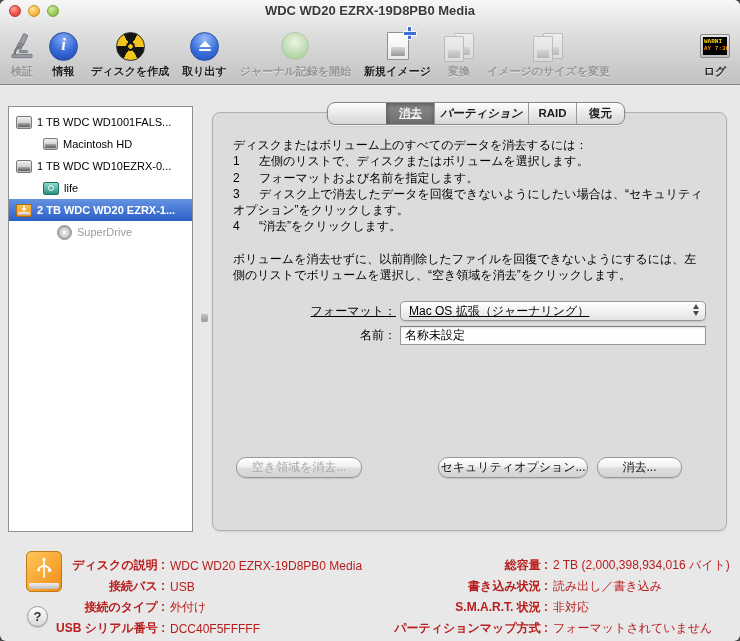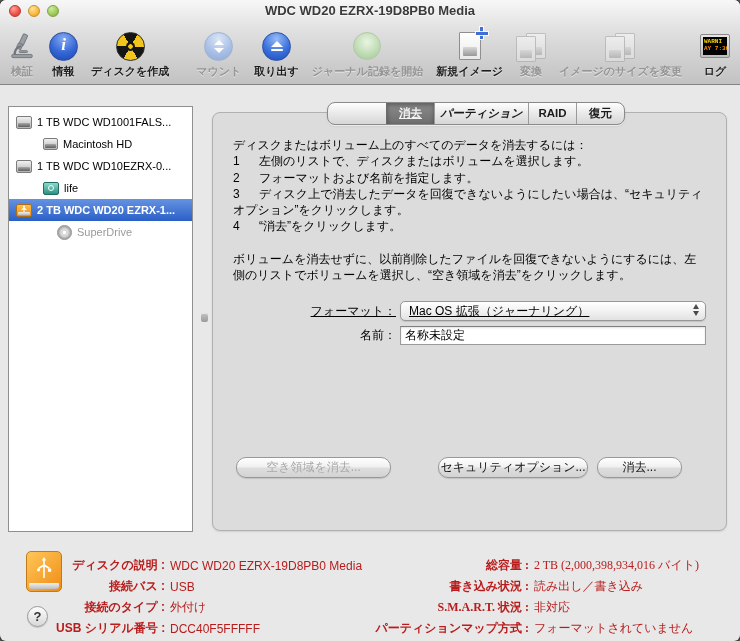--- a/index.html
+++ b/index.html
@@ -93,31 +93,31 @@
   .row-name{top:326px;}
   .popup{position:relative;flex:1;height:20px;border:1px solid #979797;border-radius:5px;background:linear-gradient(#ffffff,#f2f2f2 50%,#e2e2e2);box-sizing:border-box;display:flex;align-items:center;padding-left:8px;font-size:12px;box-shadow:0 1px 1px rgba(0,0,0,.12);cursor:default;}
   .stepper{position:absolute;right:6px;top:2px;display:flex;flex-direction:column;align-items:center;gap:2px;}
   .stepper .up{width:0;height:0;border-left:3.5px solid transparent;border-right:3.5px solid transparent;border-bottom:5px solid #4a4a4a;}
   .stepper .dn{width:0;height:0;border-left:3.5px solid transparent;border-right:3.5px solid transparent;border-top:5px solid #4a4a4a;}
   .tfield{flex:1;height:19px;border:1px solid #9a9a9a;border-top-color:#7e7e7e;background:#fff;font:12px "Liberation Sans",sans-serif;padding:0 4px;box-sizing:border-box;color:#000;box-shadow:inset 0 1px 2px rgba(0,0,0,.12);}
 
   
   .btn{position:absolute;top:457px;height:21px;border-radius:10px;border:1px solid #989898;background:linear-gradient(#ffffff,#f0f0f0 48%,#dedede 52%,#d3d3d3);font-size:12px;color:#111;display:flex;align-items:center;justify-content:center;box-sizing:border-box;box-shadow:0 1px 1px rgba(0,0,0,.12),inset 0 1px 0 #fff;cursor:default;white-space:nowrap;}
   .btn.disabled{color:#a8a8a8;}
-  .btn-free{left:236px;width:155px;}
+  .btn-free{left:236px;width:126px;}
   .btn-sec{left:438px;width:150px;}
   .btn-erase{left:597px;width:85px;}
 
   
   .usb-big{position:absolute;left:26px;top:551px;width:36px;height:41px;border-radius:5px;background:linear-gradient(135deg,#ffc659,#ef8d15);border:1px solid #c07a18;box-sizing:border-box;display:flex;align-items:flex-start;justify-content:center;padding-top:4px;}
   .usb-big::after{content:"";position:absolute;left:2px;right:2px;bottom:2px;height:6px;background:linear-gradient(#f0f0f0,#bdbdbd);border-radius:1px 1px 3px 3px;}
   .help{position:absolute;left:27px;top:606px;width:21px;height:21px;border-radius:50%;background:linear-gradient(#fdfdfd,#d8d8d8);border:1px solid #9a9a9a;color:#333;font-weight:bold;font-size:13px;display:flex;align-items:center;justify-content:center;box-sizing:border-box;box-shadow:0 1px 1px rgba(0,0,0,.15);cursor:default;}
   .info-col{position:absolute;font-size:12px;color:#b91c1c;}
   .info-left{left:56px;top:555px;}
-  .info-right{left:368px;top:555px;font-family:Liberation Serif, serif;}
+  .info-right{left:387px;top:555px;}
   .irow{display:flex;height:21px;align-items:center;}
   .ilabel{font-weight:bold;text-align:right;padding-right:5px;box-sizing:border-box;flex:none;white-space:nowrap;}
   .info-left .ilabel{width:114px;}
   .info-right .ilabel{width:166px;}
   .ival{white-space:nowrap;}
 </style>
 </head>
 <body>
 
 <div class="window">
@@ -157,29 +157,20 @@
         <div class="tlabel">情報</div>
       </div>
 
       <div class="titem">
         <div class="ticon">
             <div class="icon-burn"></div>
           </div>
         <div class="tlabel">ディスクを作成</div>
       </div>
 
-      <div class="titem disabled mount-item">
-        <div class="ticon">
-          <div class="icon-blue faded">
-              <div class="mt-up"></div>
-              <div class="mt-dn"></div>
-            </div>
-        </div>
-        <div class="tlabel">マウント</div>
-      </div>
 
       <div class="titem">
         <div class="ticon">
           <div class="icon-blue">
               <div class="ej-tri"></div>
               <div class="ej-bar"></div>
             </div>
         </div>
         <div class="tlabel">取り出す</div>
       </div>

